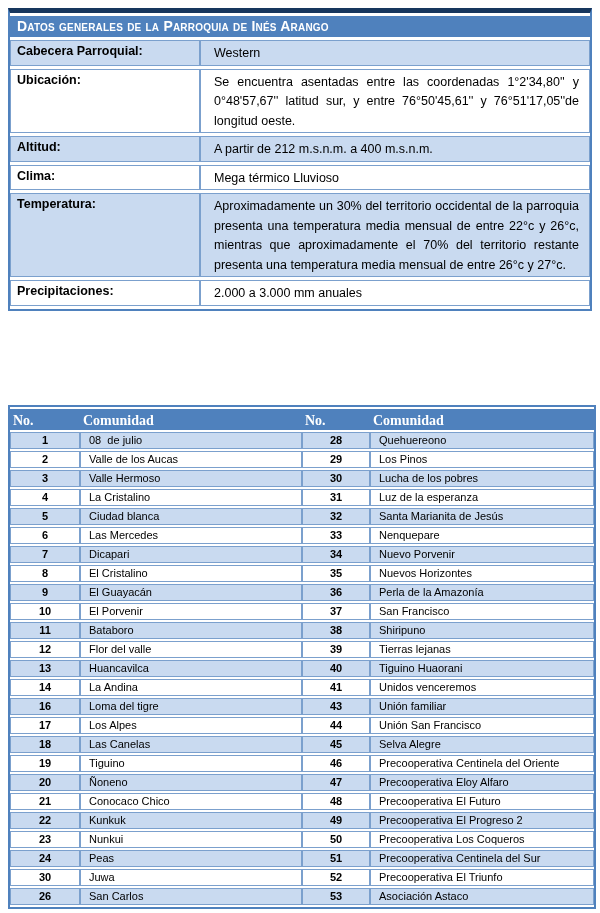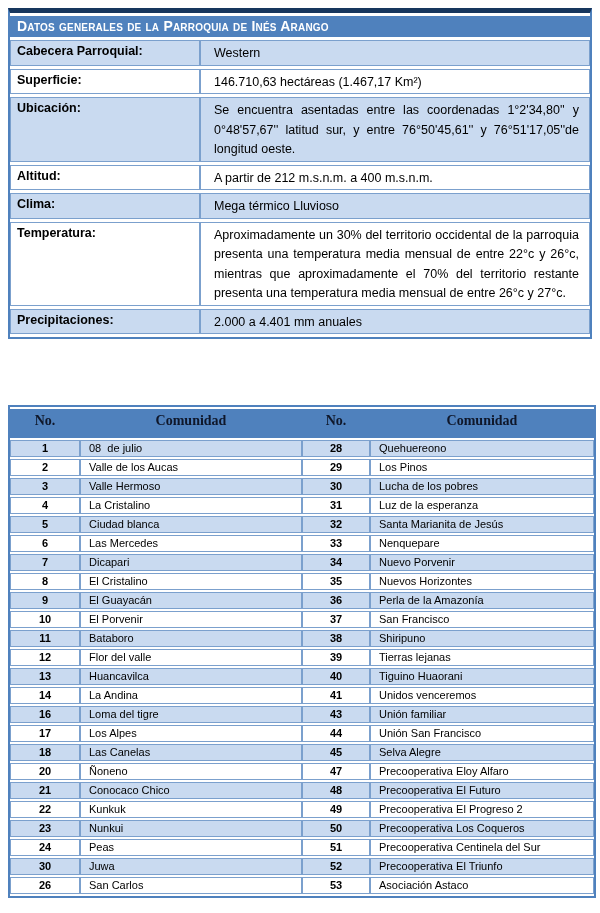--- a/index.html
+++ b/index.html
@@ -57,26 +57,26 @@
     position: absolute; top: 405px; left: 8px;
     width: 584px;
     border-collapse: separate;
     border-spacing: 0 2px;
     border: 2px solid #4F81BD;
     background: #ffffff;
     table-layout: fixed;
   }
   table.comm-table th {
     background: #4F81BD;
-    color: #0f172a;
+    color: #ffffff;
     font-family: "Liberation Serif", serif;
     font-size: 14px;
     font-weight: bold;
-    text-align: center;
-    padding: 3px 2px 8px 2px;
+    text-align: left;
+    padding: 3px 2px 0 2px;
     border: 1px solid #4F81BD;
   }
   table.comm-table td {
     border: 1px solid #7BA0CD;
     font-size: 11px;
     line-height: 13px;
     padding: 1px 2px;
     vertical-align: middle;
     overflow: hidden;
   }
@@ -101,42 +101,38 @@
       <tr>
         <th class="title-cell" colspan="2">Datos generales de la Parroquia de Inés Arango</th>
       </tr>
     </thead>
     <tbody id="info-body">
         <tr>
           <td class="label">Cabecera Parroquial:</td>
           <td class="value">Western</td>
         </tr>
         <tr>
-          <td class="label">Superficie:</td>
-          <td class="value">146.710,63 hectáreas (1.467,17 Km²)</td>
-        </tr>
-        <tr>
           <td class="label">Ubicación:</td>
           <td class="value">Se encuentra asentadas entre las coordenadas 1°2'34,80'' y 0°48'57,67'' latitud sur, y entre 76°50'45,61'' y 76°51'17,05''de longitud oeste.</td>
         </tr>
         <tr>
           <td class="label">Altitud:</td>
           <td class="value">A partir de 212 m.s.n.m. a 400 m.s.n.m.</td>
         </tr>
         <tr>
           <td class="label">Clima:</td>
           <td class="value">Mega térmico Lluvioso</td>
         </tr>
         <tr>
           <td class="label">Temperatura:</td>
           <td class="value">Aproximadamente un 30% del territorio occidental de la parroquia presenta una temperatura media mensual de entre 22°c y 26°c, mientras que aproximadamente el 70% del territorio restante presenta una temperatura media mensual de entre 26°c y 27°c.</td>
         </tr>
         <tr>
           <td class="label">Precipitaciones:</td>
-          <td class="value">2.000 a 4.401 mm anuales</td>
+          <td class="value">2.000 a 3.000 mm anuales</td>
         </tr>
       </tbody>
   </table>
 
   <table class="comm-table">
     <colgroup>
       <col style="width:70px">
       <col style="width:222px">
       <col style="width:68px">
       <col style="width:224px">
@@ -246,20 +242,26 @@
           <td class="num">44</td>
           <td class="name">Unión San Francisco</td>
         </tr>
         <tr>
           <td class="num">18</td>
           <td class="name">Las Canelas</td>
           <td class="num">45</td>
           <td class="name">Selva Alegre</td>
         </tr>
         <tr>
+          <td class="num">19</td>
+          <td class="name">Tiguino</td>
+          <td class="num">46</td>
+          <td class="name">Precooperativa Centinela del Oriente</td>
+        </tr>
+        <tr>
           <td class="num">20</td>
           <td class="name">Ñoneno</td>
           <td class="num">47</td>
           <td class="name">Precooperativa Eloy Alfaro</td>
         </tr>
         <tr>
           <td class="num">21</td>
           <td class="name">Conocaco Chico</td>
           <td class="num">48</td>
           <td class="name">Precooperativa El Futuro</td>

